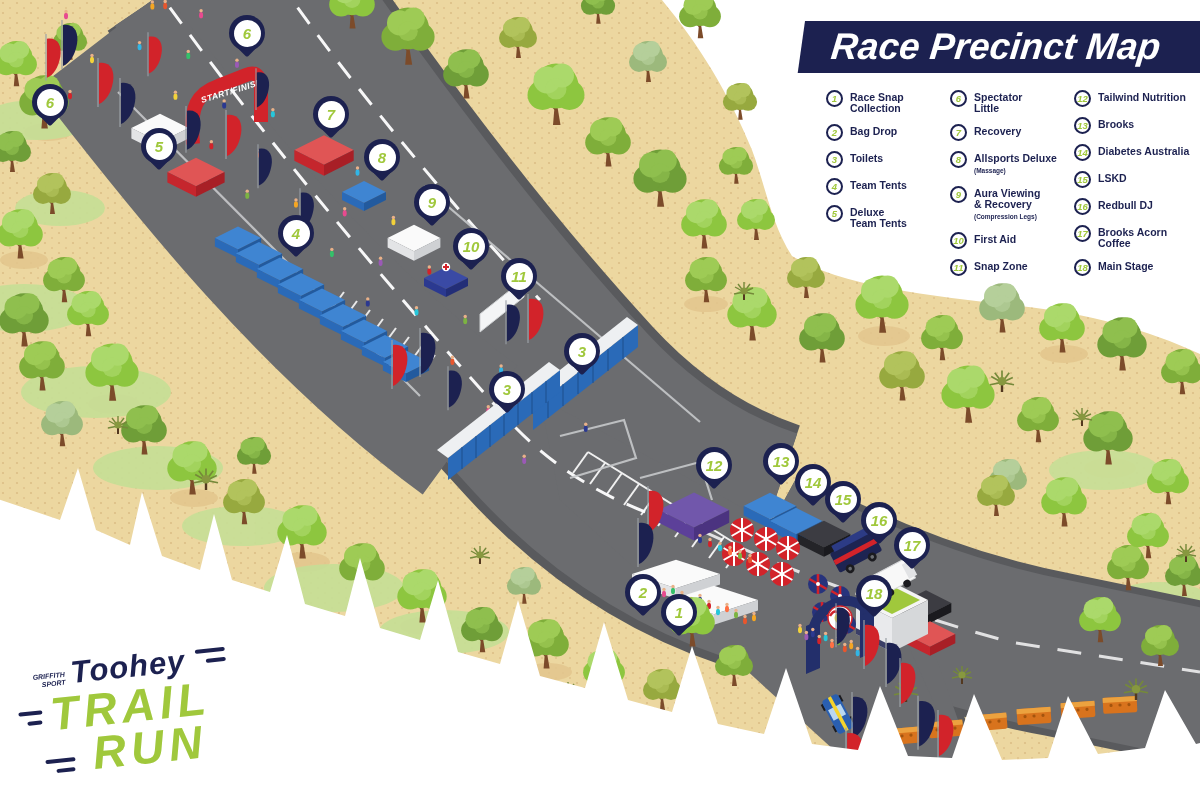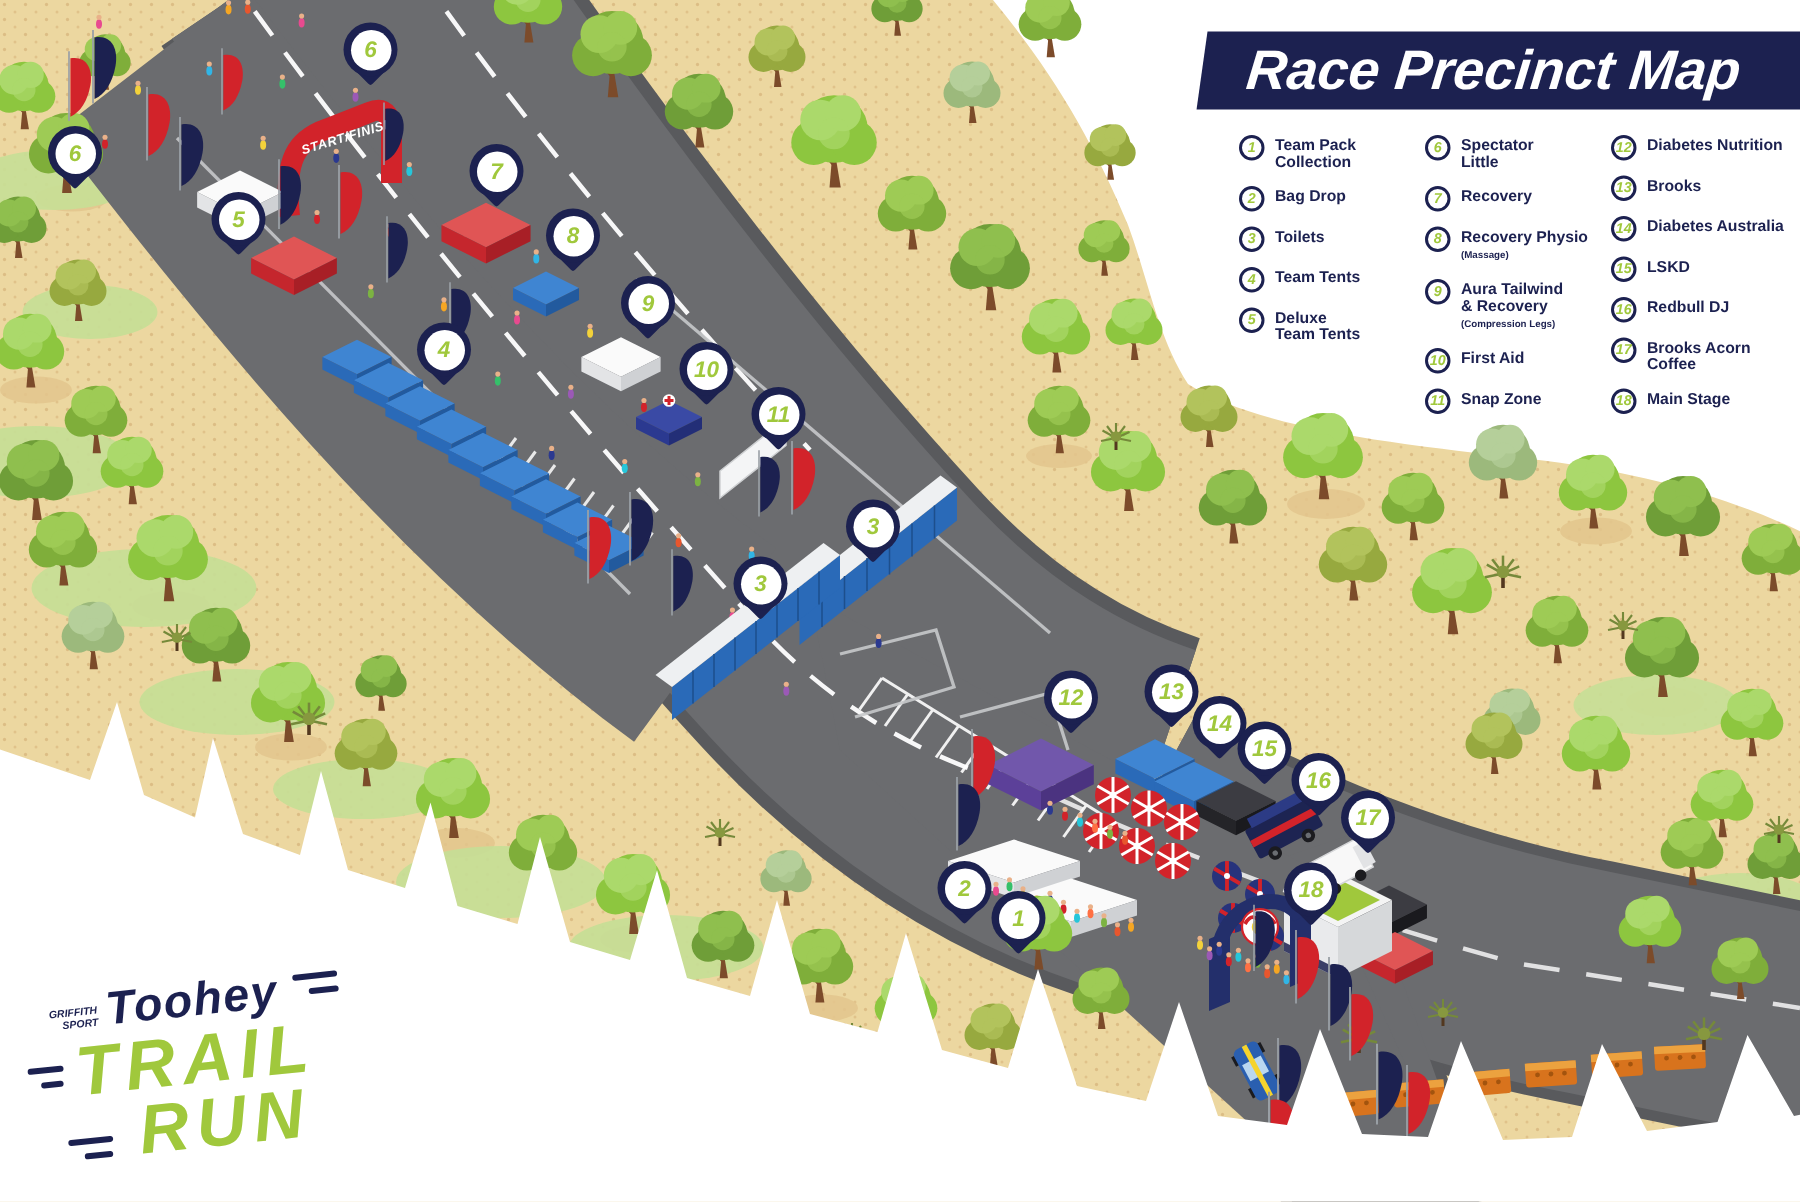--- a/index.html
+++ b/index.html
@@ -636,21 +636,21 @@
 
 <div class="banner">
   <div class="banner-text">Race Precinct Map</div>
 </div>
 
 <div class="legend" id="legend-cols">
       <div class="lcol c1">
         <div class="litem">
           <span class="lbadge">1</span>
           <div class="ltext">
-            <div>Team Pack</div>
+            <div>Race Snap</div>
             <div>Collection</div>
           </div>
         </div>
         <div class="litem">
           <span class="lbadge">2</span>
           <div class="ltext">
             <div>Bag Drop</div>
           </div>
         </div>
         <div class="litem">
@@ -683,28 +683,28 @@
         </div>
         <div class="litem">
           <span class="lbadge">7</span>
           <div class="ltext">
             <div>Recovery</div>
           </div>
         </div>
         <div class="litem">
           <span class="lbadge">8</span>
           <div class="ltext">
-            <div>Recovery Physio</div>
+            <div>Allsports Deluxe</div>
             <div class="lsub">(Massage)</div>
           </div>
         </div>
         <div class="litem">
           <span class="lbadge">9</span>
           <div class="ltext">
-            <div>Aura Tailwind</div>
+            <div>Aura Viewing</div>
             <div>&amp; Recovery</div>
             <div class="lsub">(Compression Legs)</div>
           </div>
         </div>
         <div class="litem">
           <span class="lbadge">10</span>
           <div class="ltext">
             <div>First Aid</div>
           </div>
         </div>
@@ -712,21 +712,21 @@
           <span class="lbadge">11</span>
           <div class="ltext">
             <div>Snap Zone</div>
           </div>
         </div>
       </div>
       <div class="lcol c3">
         <div class="litem">
           <span class="lbadge">12</span>
           <div class="ltext">
-            <div>Diabetes Nutrition</div>
+            <div>Tailwind Nutrition</div>
           </div>
         </div>
         <div class="litem">
           <span class="lbadge">13</span>
           <div class="ltext">
             <div>Brooks</div>
           </div>
         </div>
         <div class="litem">
           <span class="lbadge">14</span>

